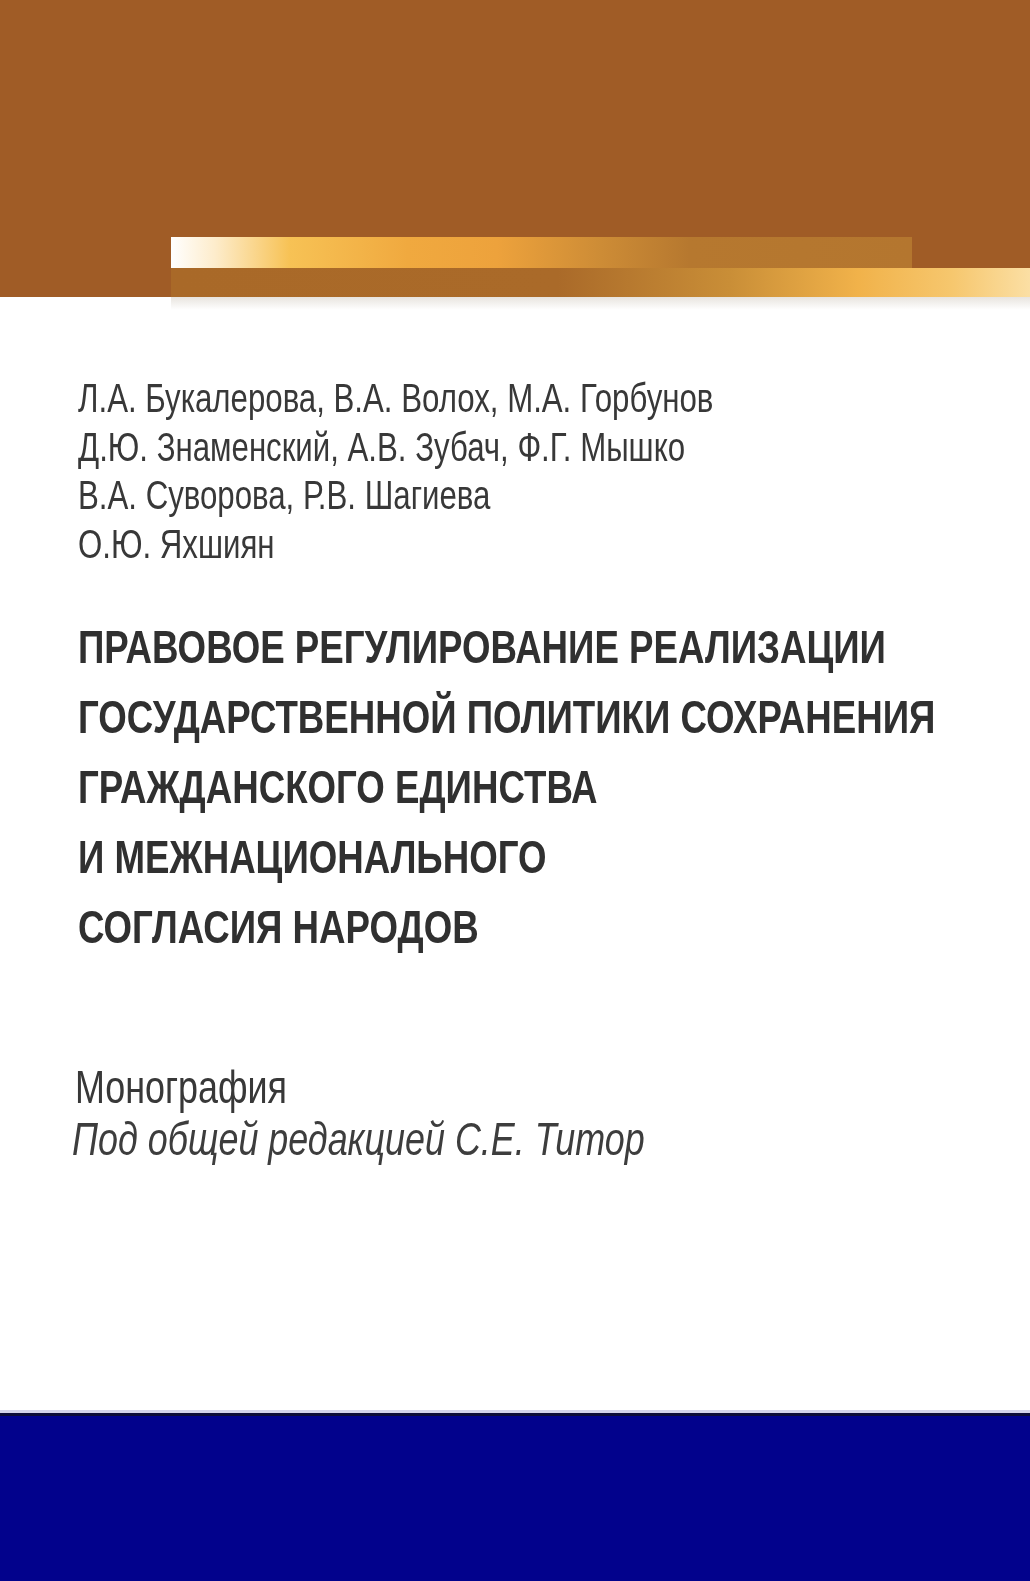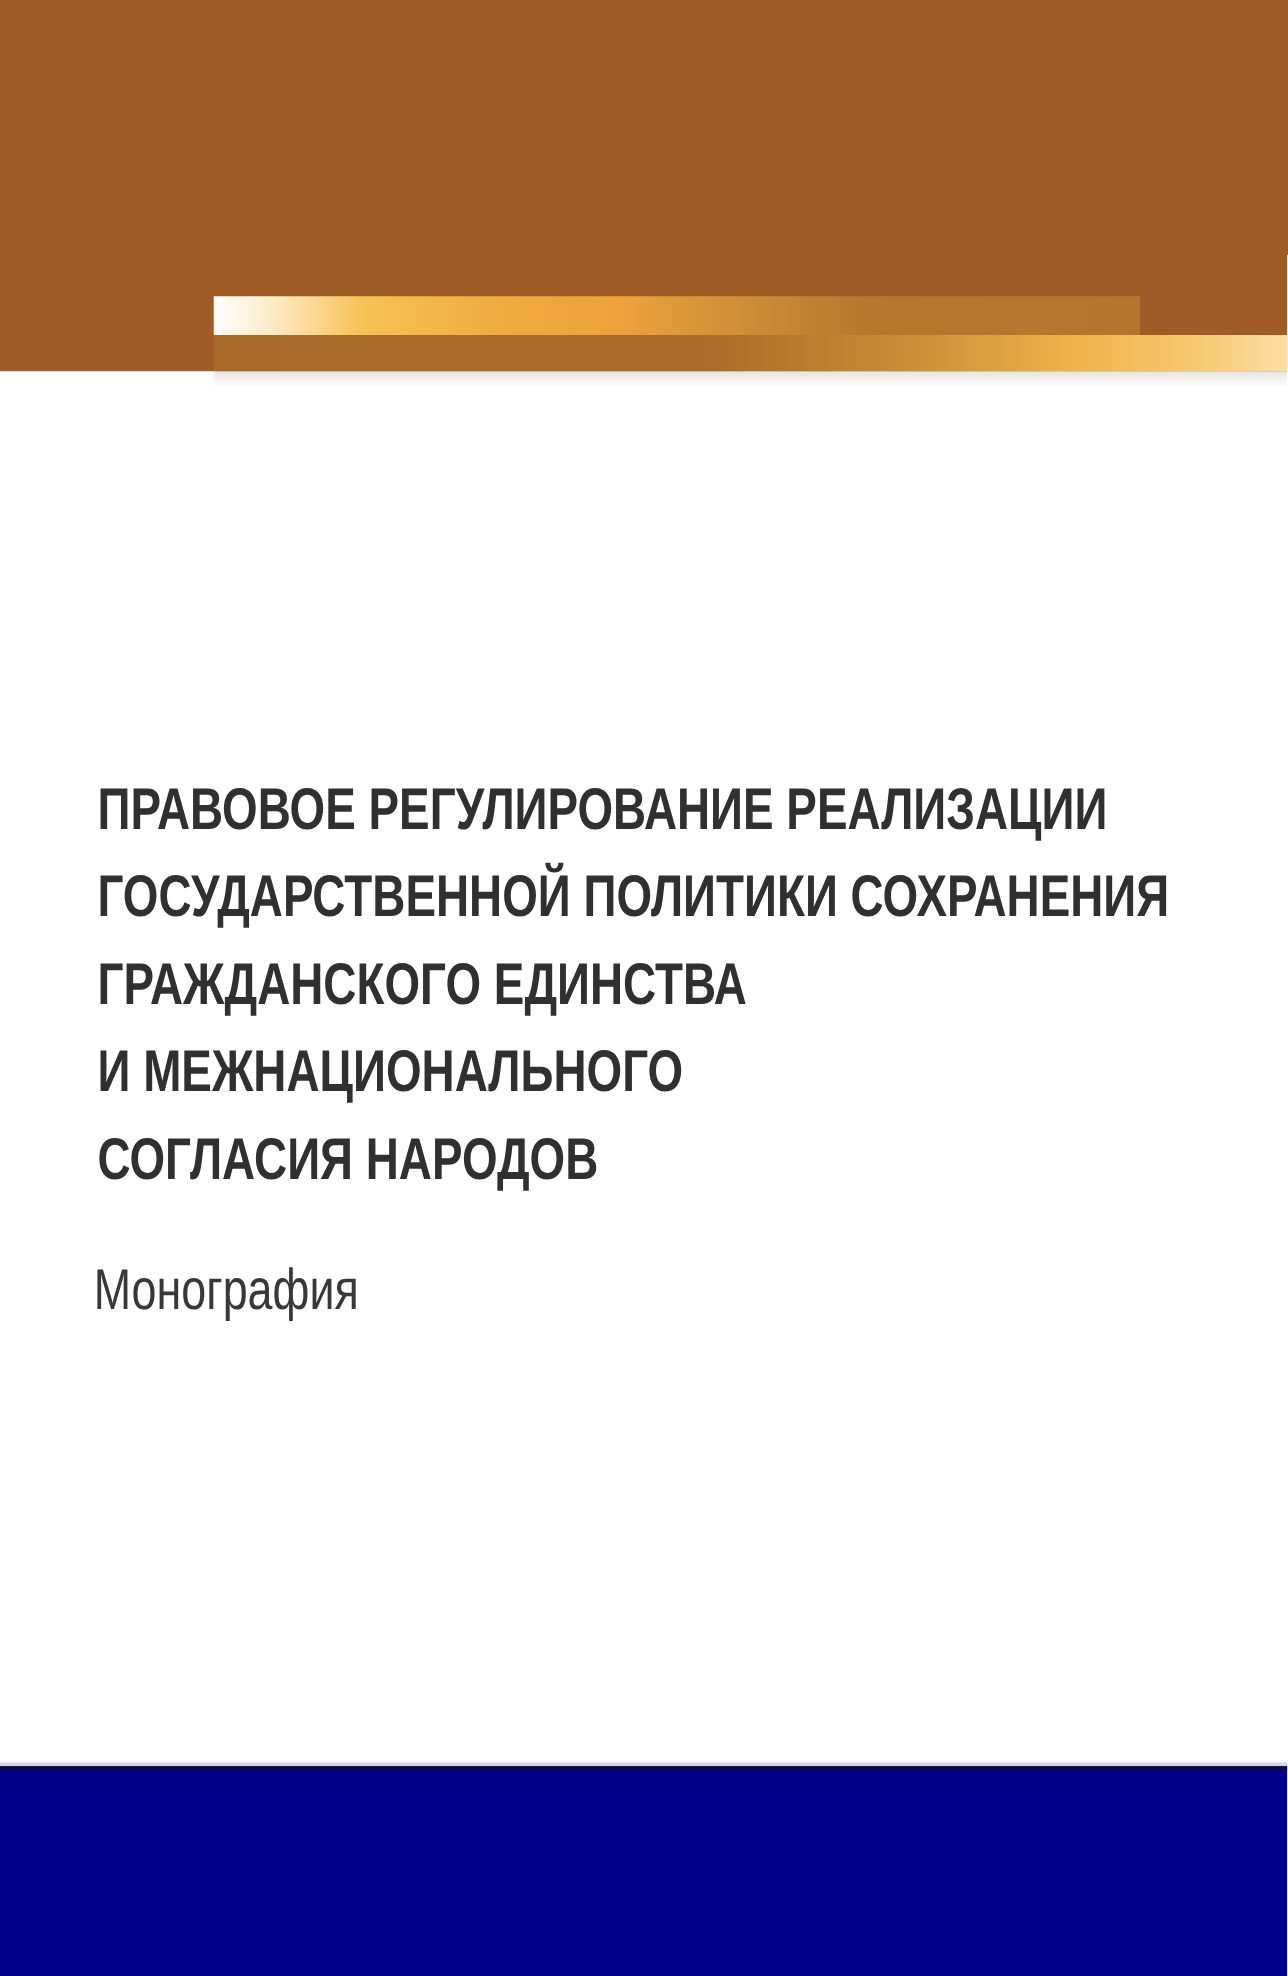--- a/index.html
+++ b/index.html
@@ -28,21 +28,21 @@
   .cond { display:block; white-space:nowrap; transform:scaleX(0.78); transform-origin:0 50%; }
   .authors {
     position:absolute; left:78px; top:374px;
     color:#383838; font-size:40px; line-height:48.5px; font-weight:400;
   }
   .title {
     position:absolute; left:78px; top:612px;
     color:#303030; font-size:47px; line-height:70px; font-weight:700;
   }
   .subtitle {
-    position:absolute; left:75px; top:1004px;
+    position:absolute; left:75px; top:1060px;
     color:#383838; font-size:46px; font-weight:400;
   }
   .editor {
     position:absolute; left:72px; top:1112px;
     color:#3d3d3d; font-size:46px; font-style:italic; font-weight:400;
   }
   
   .logo { position:absolute; left:108px; top:1233px; width:470px; height:172px; }
   .logo-ru {
     position:absolute; left:94px; top:-5px;
@@ -79,31 +79,40 @@
 <body>
 
 <div class="page">
 
   <div class="brown-band">
     <div class="stripe-1"></div>
     <div class="stripe-2"></div>
   </div>
   <div class="under-shadow"></div>
 
+  <div class="authors">
+    <span class="cond">Л.А. Букалерова, В.А. Волох, М.А. Горбунов</span>
+    <span class="cond">Д.Ю. Знаменский, А.В. Зубач, Ф.Г. Мышко</span>
+    <span class="cond">В.А. Суворова, Р.В. Шагиева</span>
+    <span class="cond">О.Ю. Яхшиян</span>
+  </div>
 
   <div class="title">
     <span class="cond">ПРАВОВОЕ РЕГУЛИРОВАНИЕ РЕАЛИЗАЦИИ</span>
     <span class="cond">ГОСУДАРСТВЕННОЙ ПОЛИТИКИ СОХРАНЕНИЯ</span>
     <span class="cond">ГРАЖДАНСКОГО ЕДИНСТВА</span>
     <span class="cond">И МЕЖНАЦИОНАЛЬНОГО</span>
     <span class="cond">СОГЛАСИЯ НАРОДОВ</span>
   </div>
 
   <div class="subtitle">
     <span class="cond">Монография</span>
   </div>
 
+  <div class="editor">
+    <span class="cond">Под общей редакцией С.Е. Титор</span>
+  </div>
 
 
   <div class="navy-light-line"></div>
   <div class="navy-band"></div>
 
 </div>
 
 </body></html>

